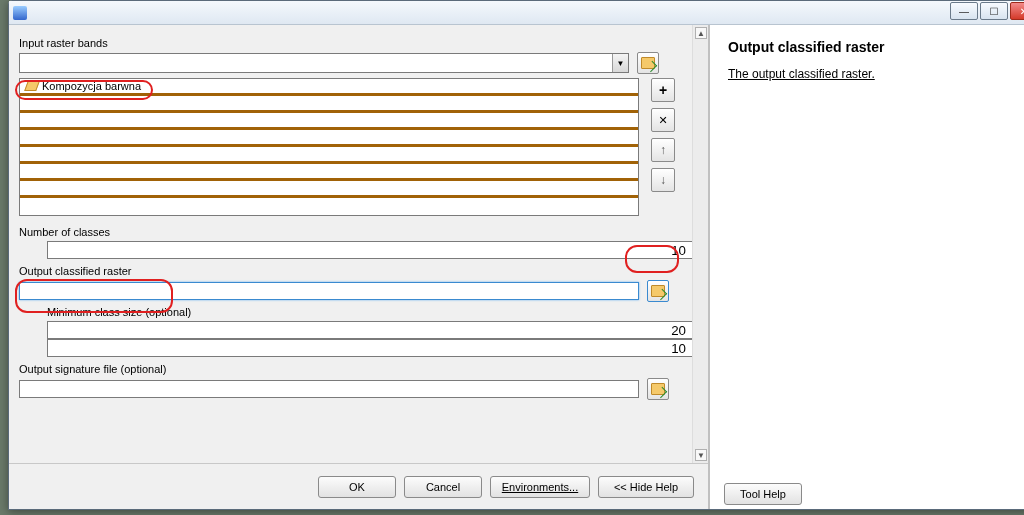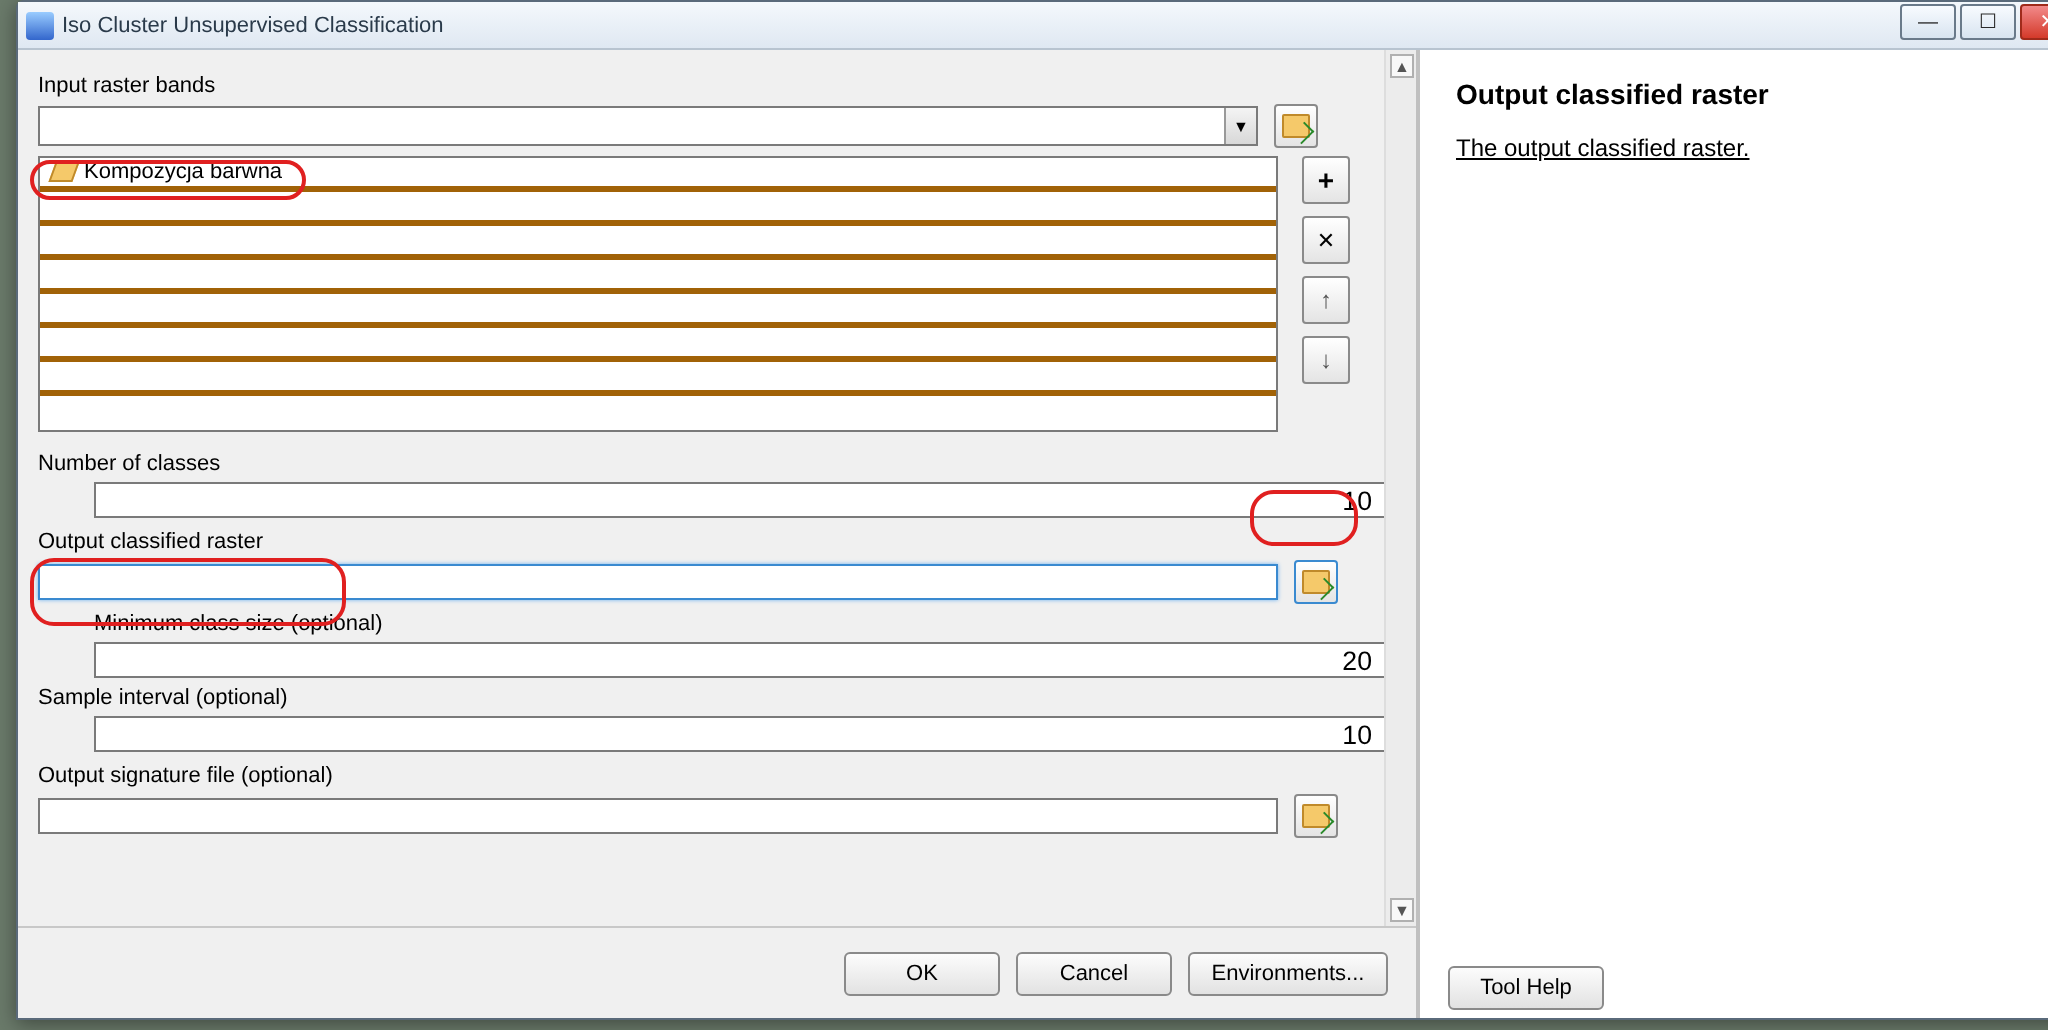--- a/index.html
+++ b/index.html
@@ -105,21 +105,20 @@
   .plus{font-weight:bold;font-size:14px;}
   .arrow{font-size:12px;color:#555;}
 </style>
 </head>
 <body>
 
 <div class="window">
 
   <div class="titlebar">
     <span class="ticon"></span>
-    <span class="ttitle">Iso Cluster Unsupervised Classification</span>
     <div class="winbtns">
       <div class="winbtn">
           <span>—</span>
         </div>
       <div class="winbtn">
           <span>☐</span>
         </div>
       <div class="winbtn close">
           <span>✕</span>
         </div>
@@ -191,21 +190,20 @@
           <div class="sbtn" style="border-color:#3a8ad0;">
               <span class="folder-icon"></span>
             </div>
         </div>
 
         
         <div class="lbl" style="margin-top:4px;margin-left:28px;">Minimum class size (optional)</div>
         <input class="numin" value="20" style="">
 
         
-        <div class="lbl" style="margin-top:4px;">Sample interval (optional)</div>
         <input class="numin" value="10" style="">
 
         
         <div class="lbl" style="margin-top:6px;">Output signature file (optional)</div>
         <div class="row" style="display:flex; gap:8px; align-items:center;">
           <input class="txtin" style="width: 620px;" value="">
           <div class="sbtn">
               <span class="folder-icon"></span>
             </div>
         </div>
@@ -217,22 +215,25 @@
 
       </div>
 
       <div class="buttonbar">
         <div class="btn">
             <span>OK</span>
           </div>
         <div class="btn">
             <span>Cancel</span>
           </div>
-        <div class="btn" style="min-width:100px;">
+        <div class="btn" style="min-width:100px;text-decoration:underline;">
             <span>Environments...</span>
+          </div>
+        <div class="btn" style="min-width:96px;">
+            <span>&lt;&lt; Hide Help</span>
           </div>
       </div>
     </div>
 
     <div class="helppanel">
       <h3>Output classified raster</h3>
       <p>The output classified raster.</p>
 
       <div style="position:absolute; left:14px; bottom:4px;">
         <div class="btn">

